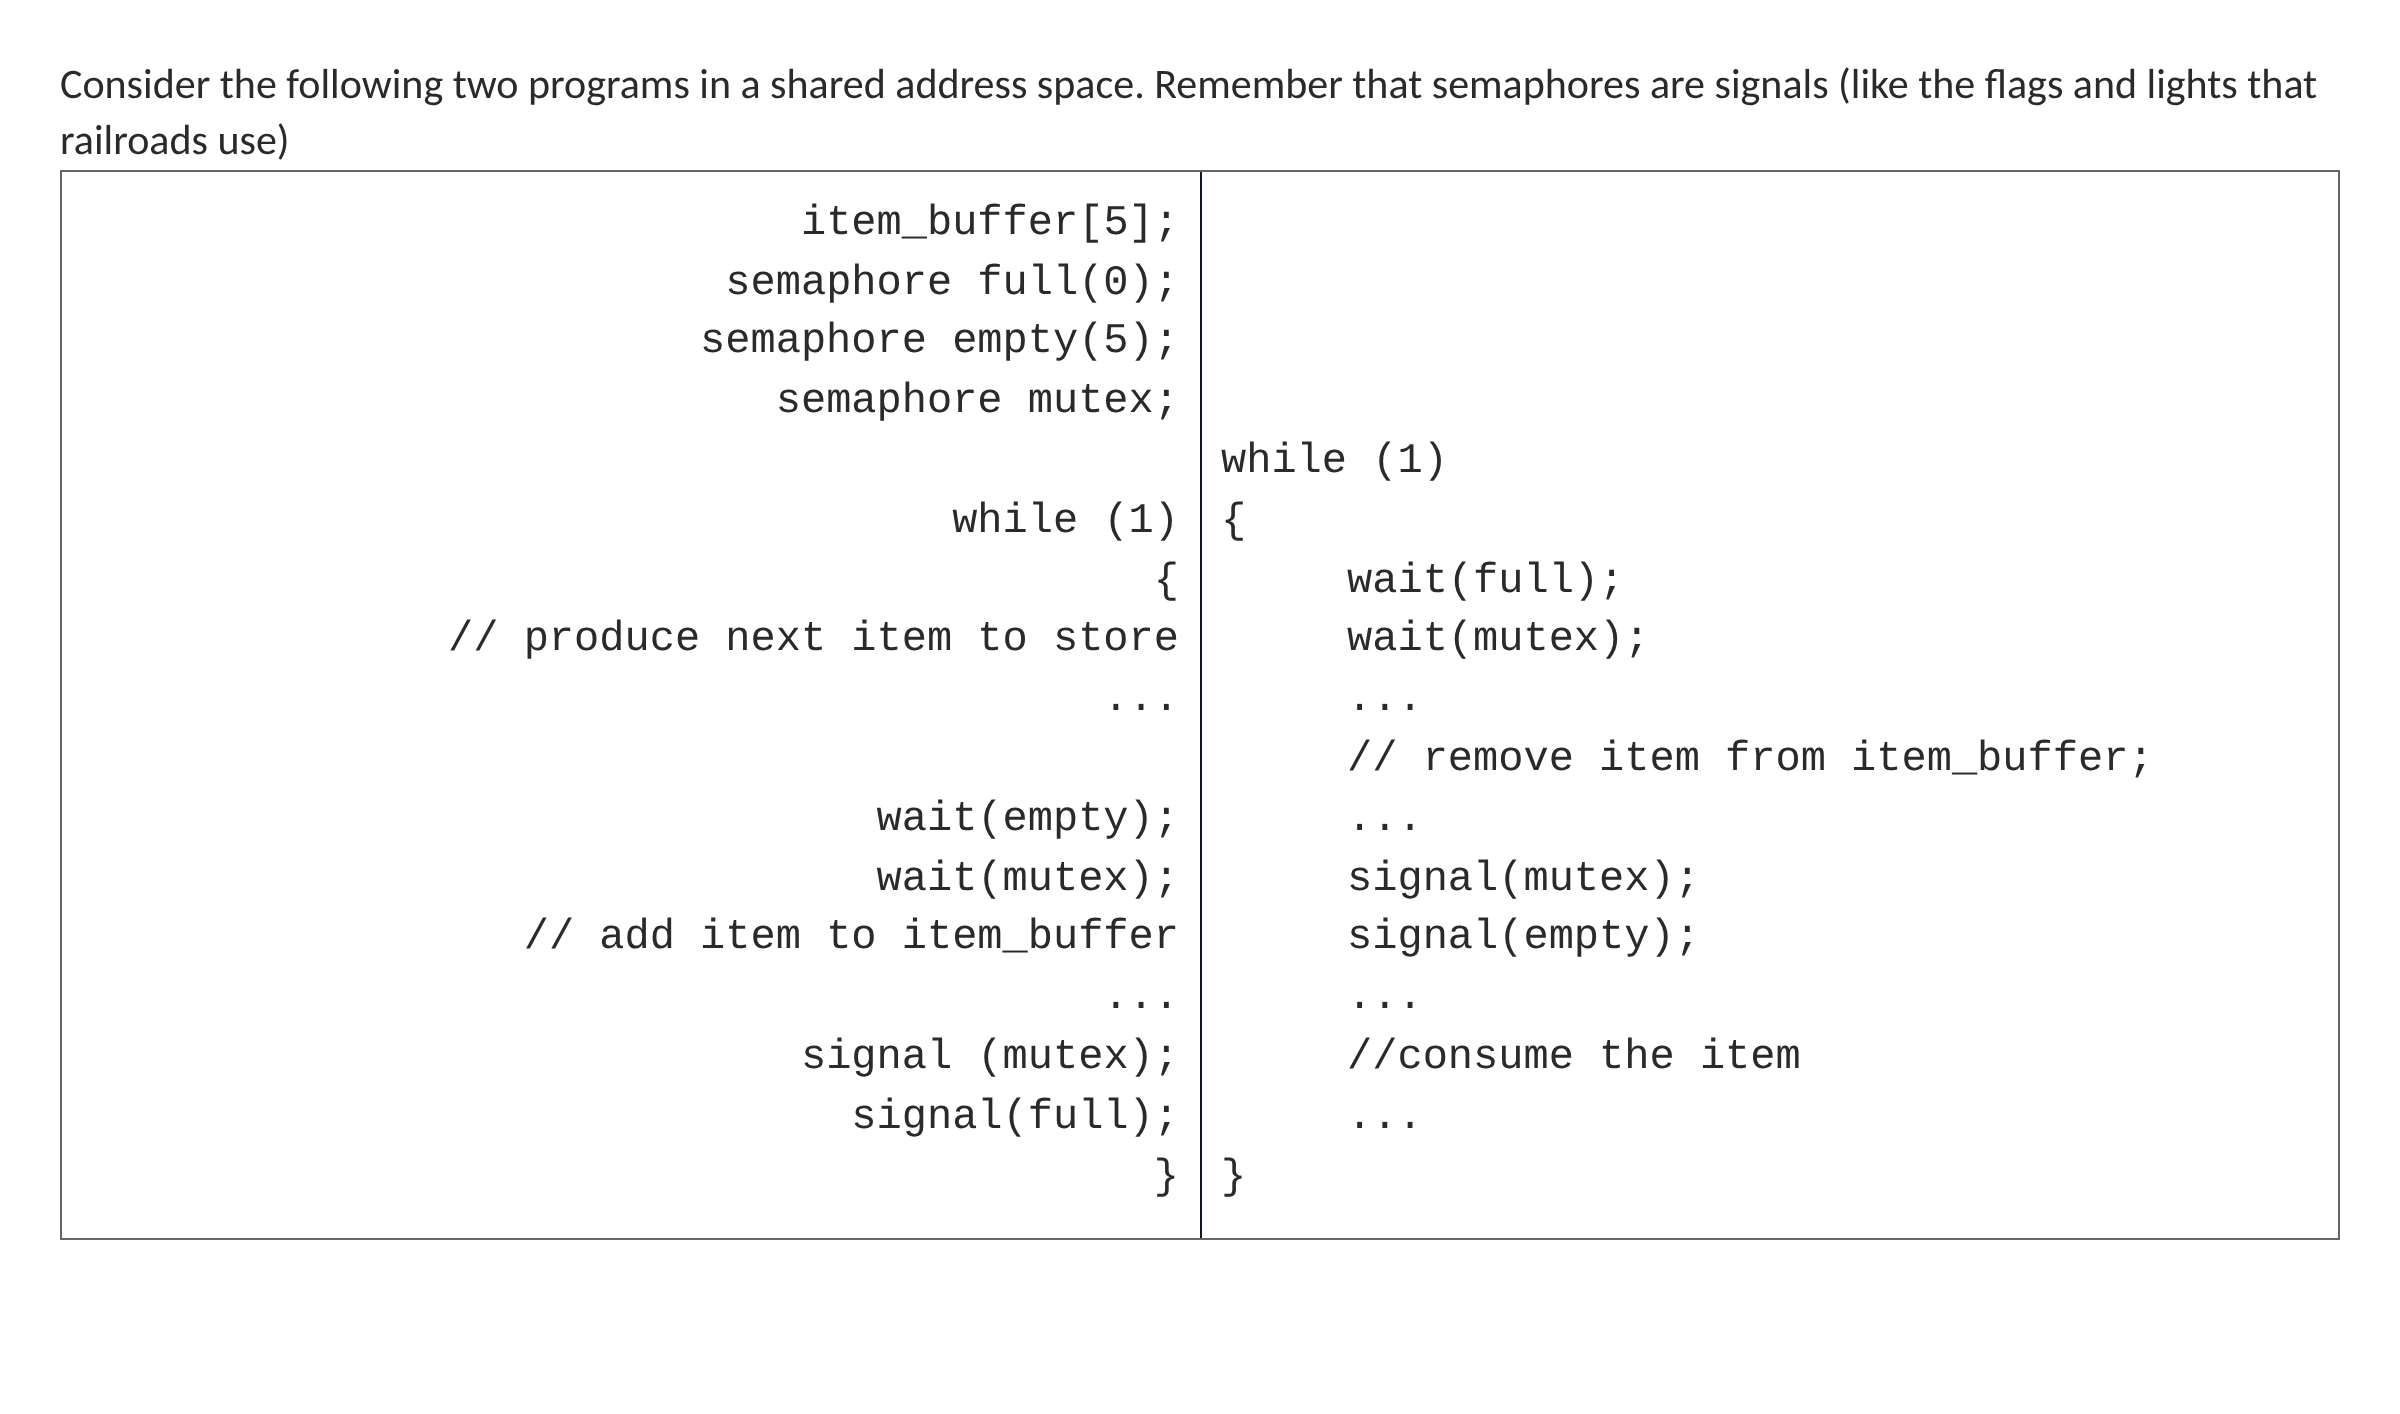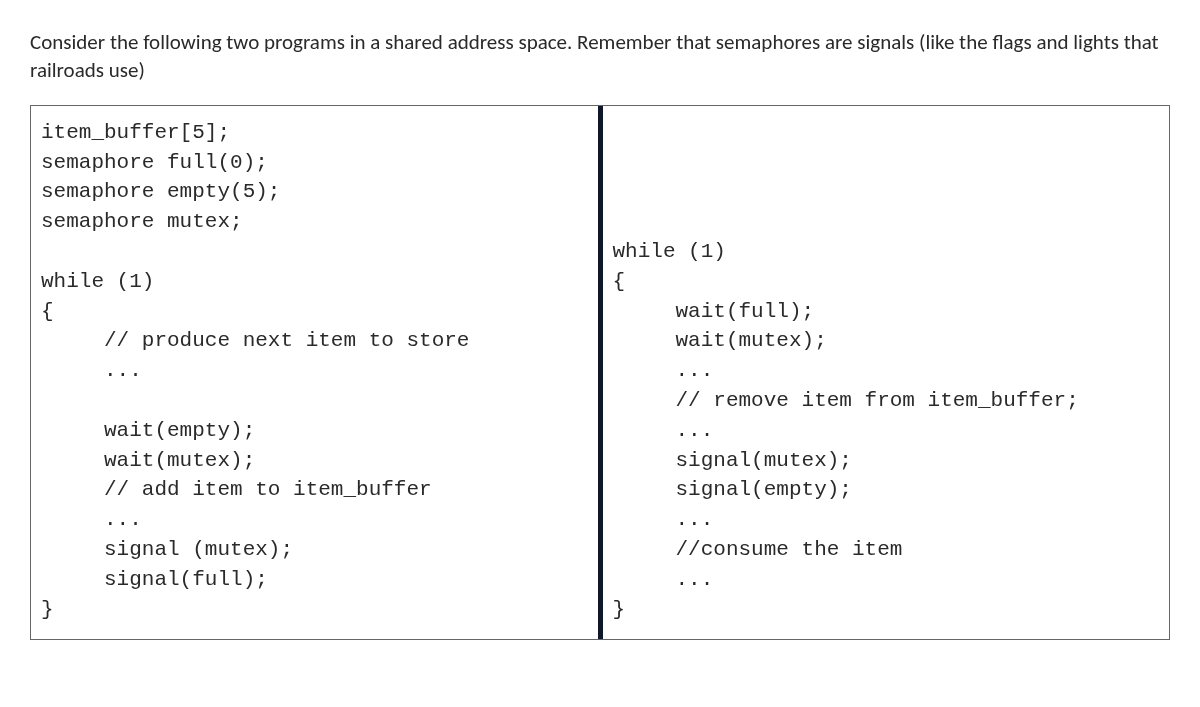--- a/index.html
+++ b/index.html
@@ -12,39 +12,39 @@
       font-size: 21px;
       color: #333;
       width: 1200px;
       height: 707px;
       background: #fff;
       padding: 28px 30px;
     }
     .prompt {
       font-size: 21px;
       line-height: 1.35;
-      margin-bottom: 20px;
       color: #2a2a2a;
     }
     .code-container {
       display: flex;
       border: 1px solid #666;
       width: 100%;
     }
     .code-col {
       flex: 1;
       padding: 12px 10px 14px 10px;
       font-family: "Courier New", Courier, monospace;
       font-size: 21px;
       line-height: 1.42;
       white-space: pre;
       color: #2a2a2a;
     }
     .code-col.left {
-      border-right: 5px solid #0f172a;
+      border-right: 1px solid #0f172a;
+      text-align: right;
     }
   </style>
 </head>
 <body>
 
 <div class="prompt">Consider the following two programs in a shared address space.  Remember that semaphores are signals (like the flags and lights that railroads use)</div>
 
 <div class="code-container">
   <div class="code-col left">item_buffer[5];
 semaphore full(0);

